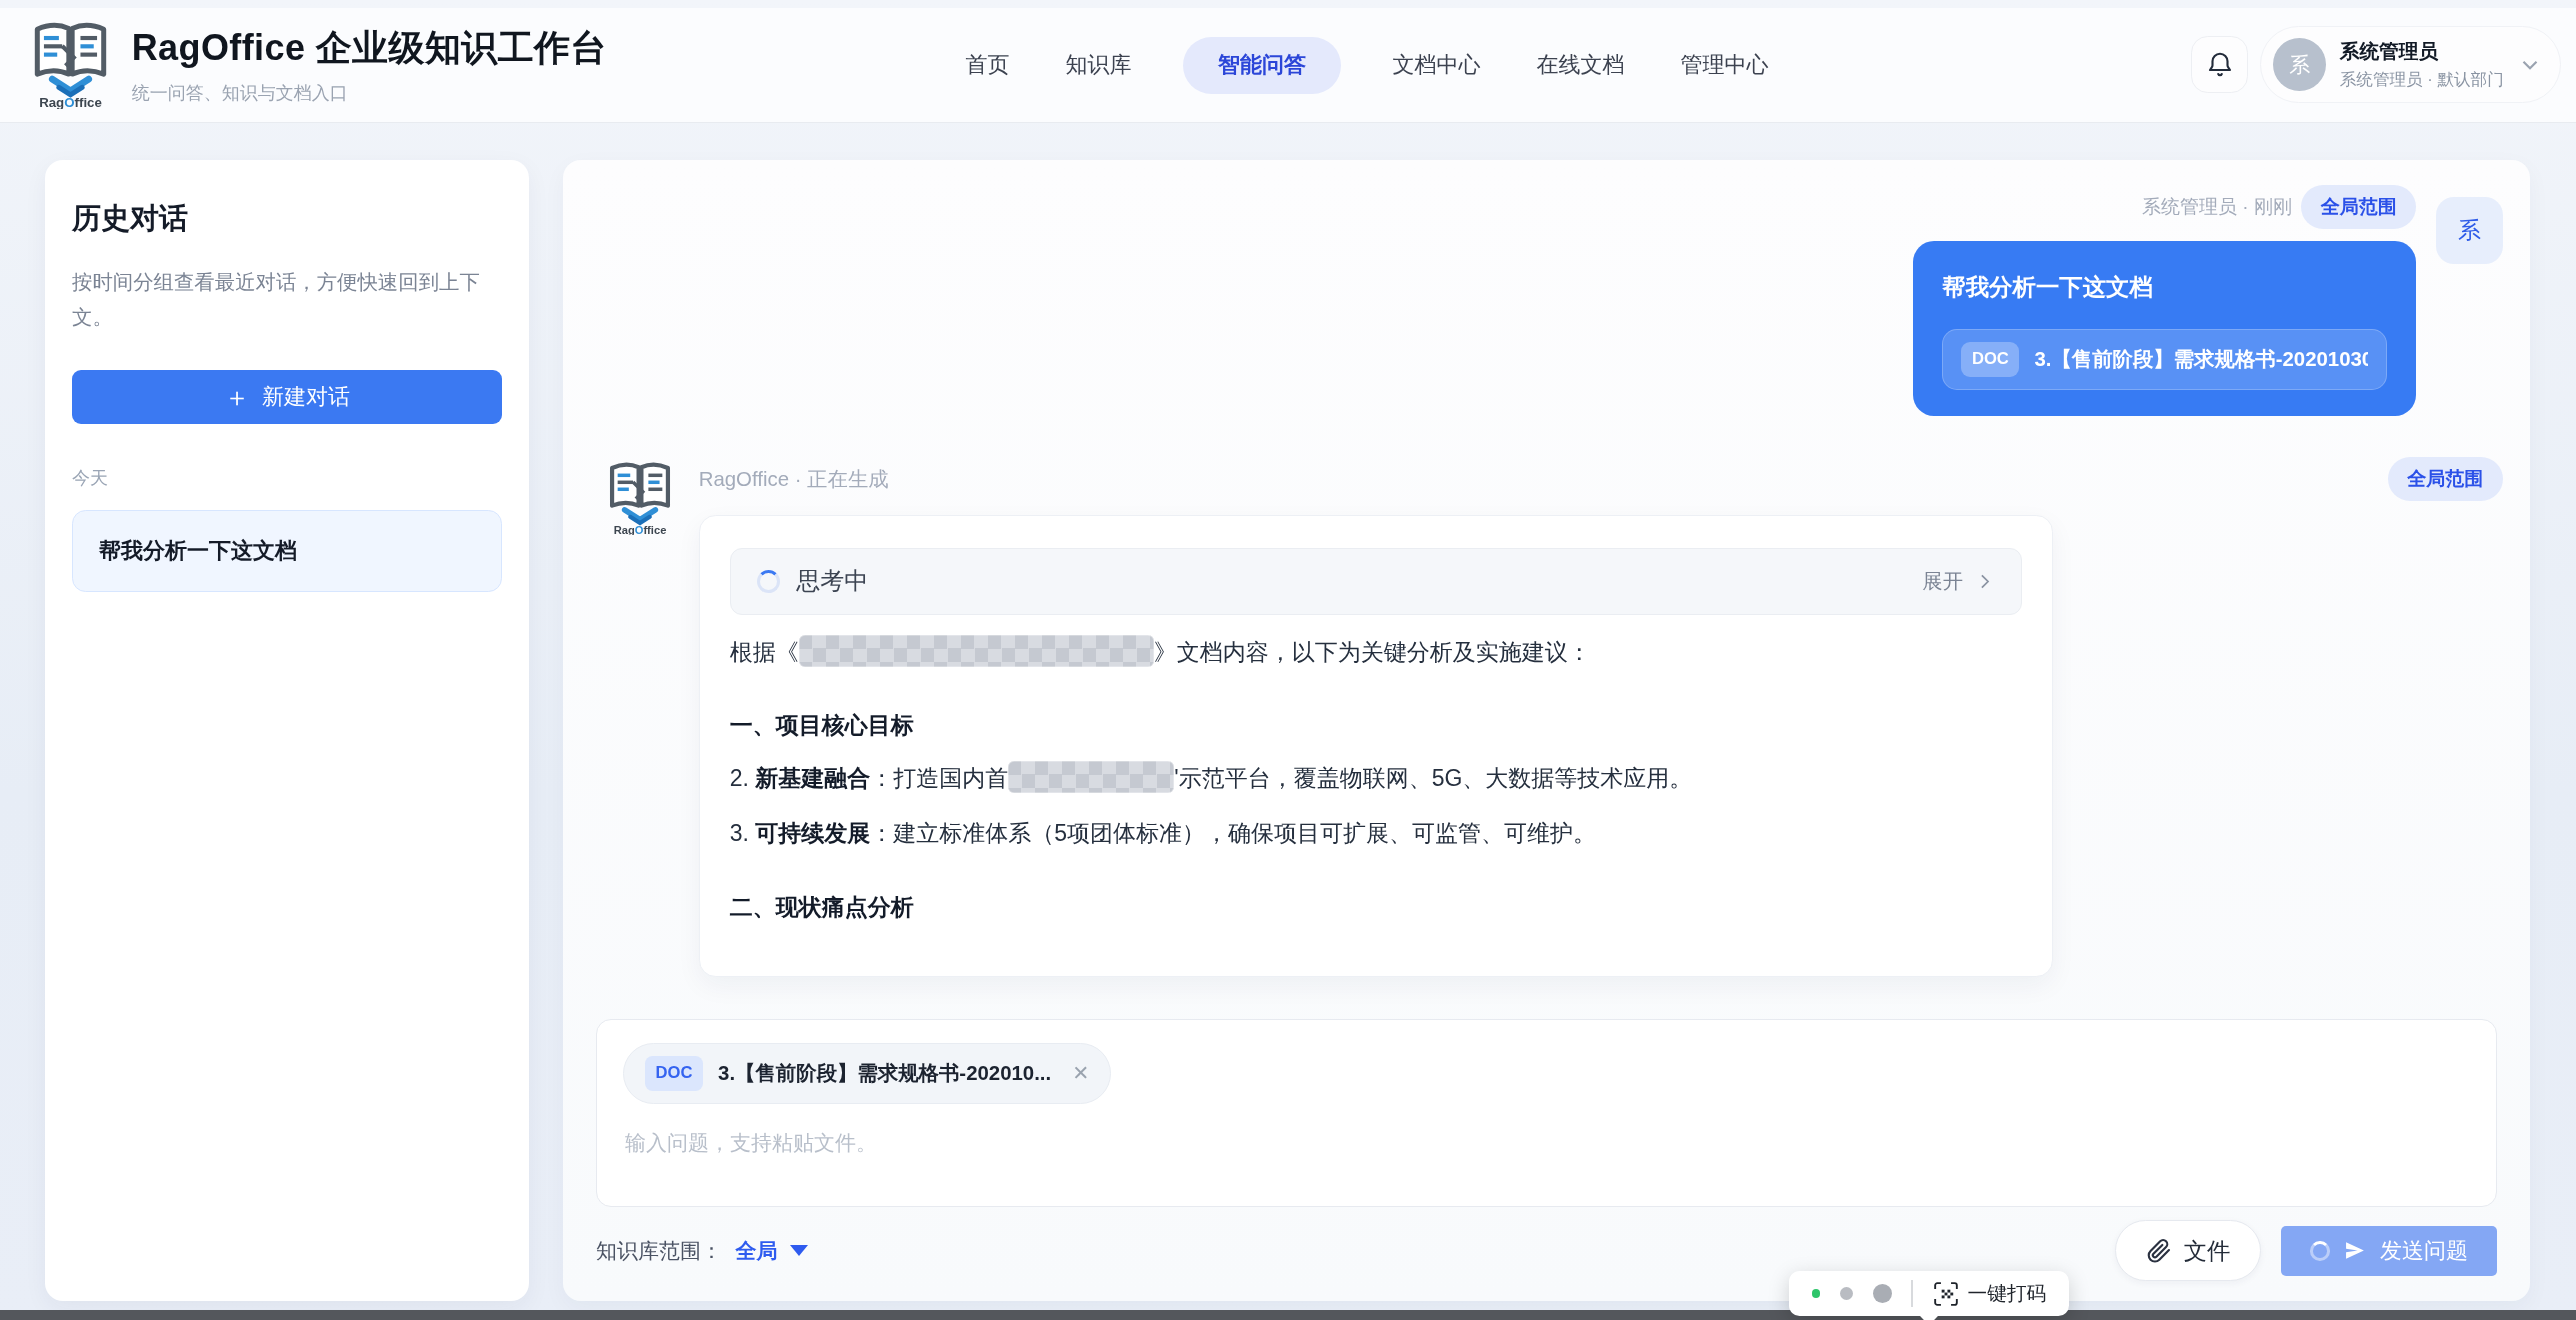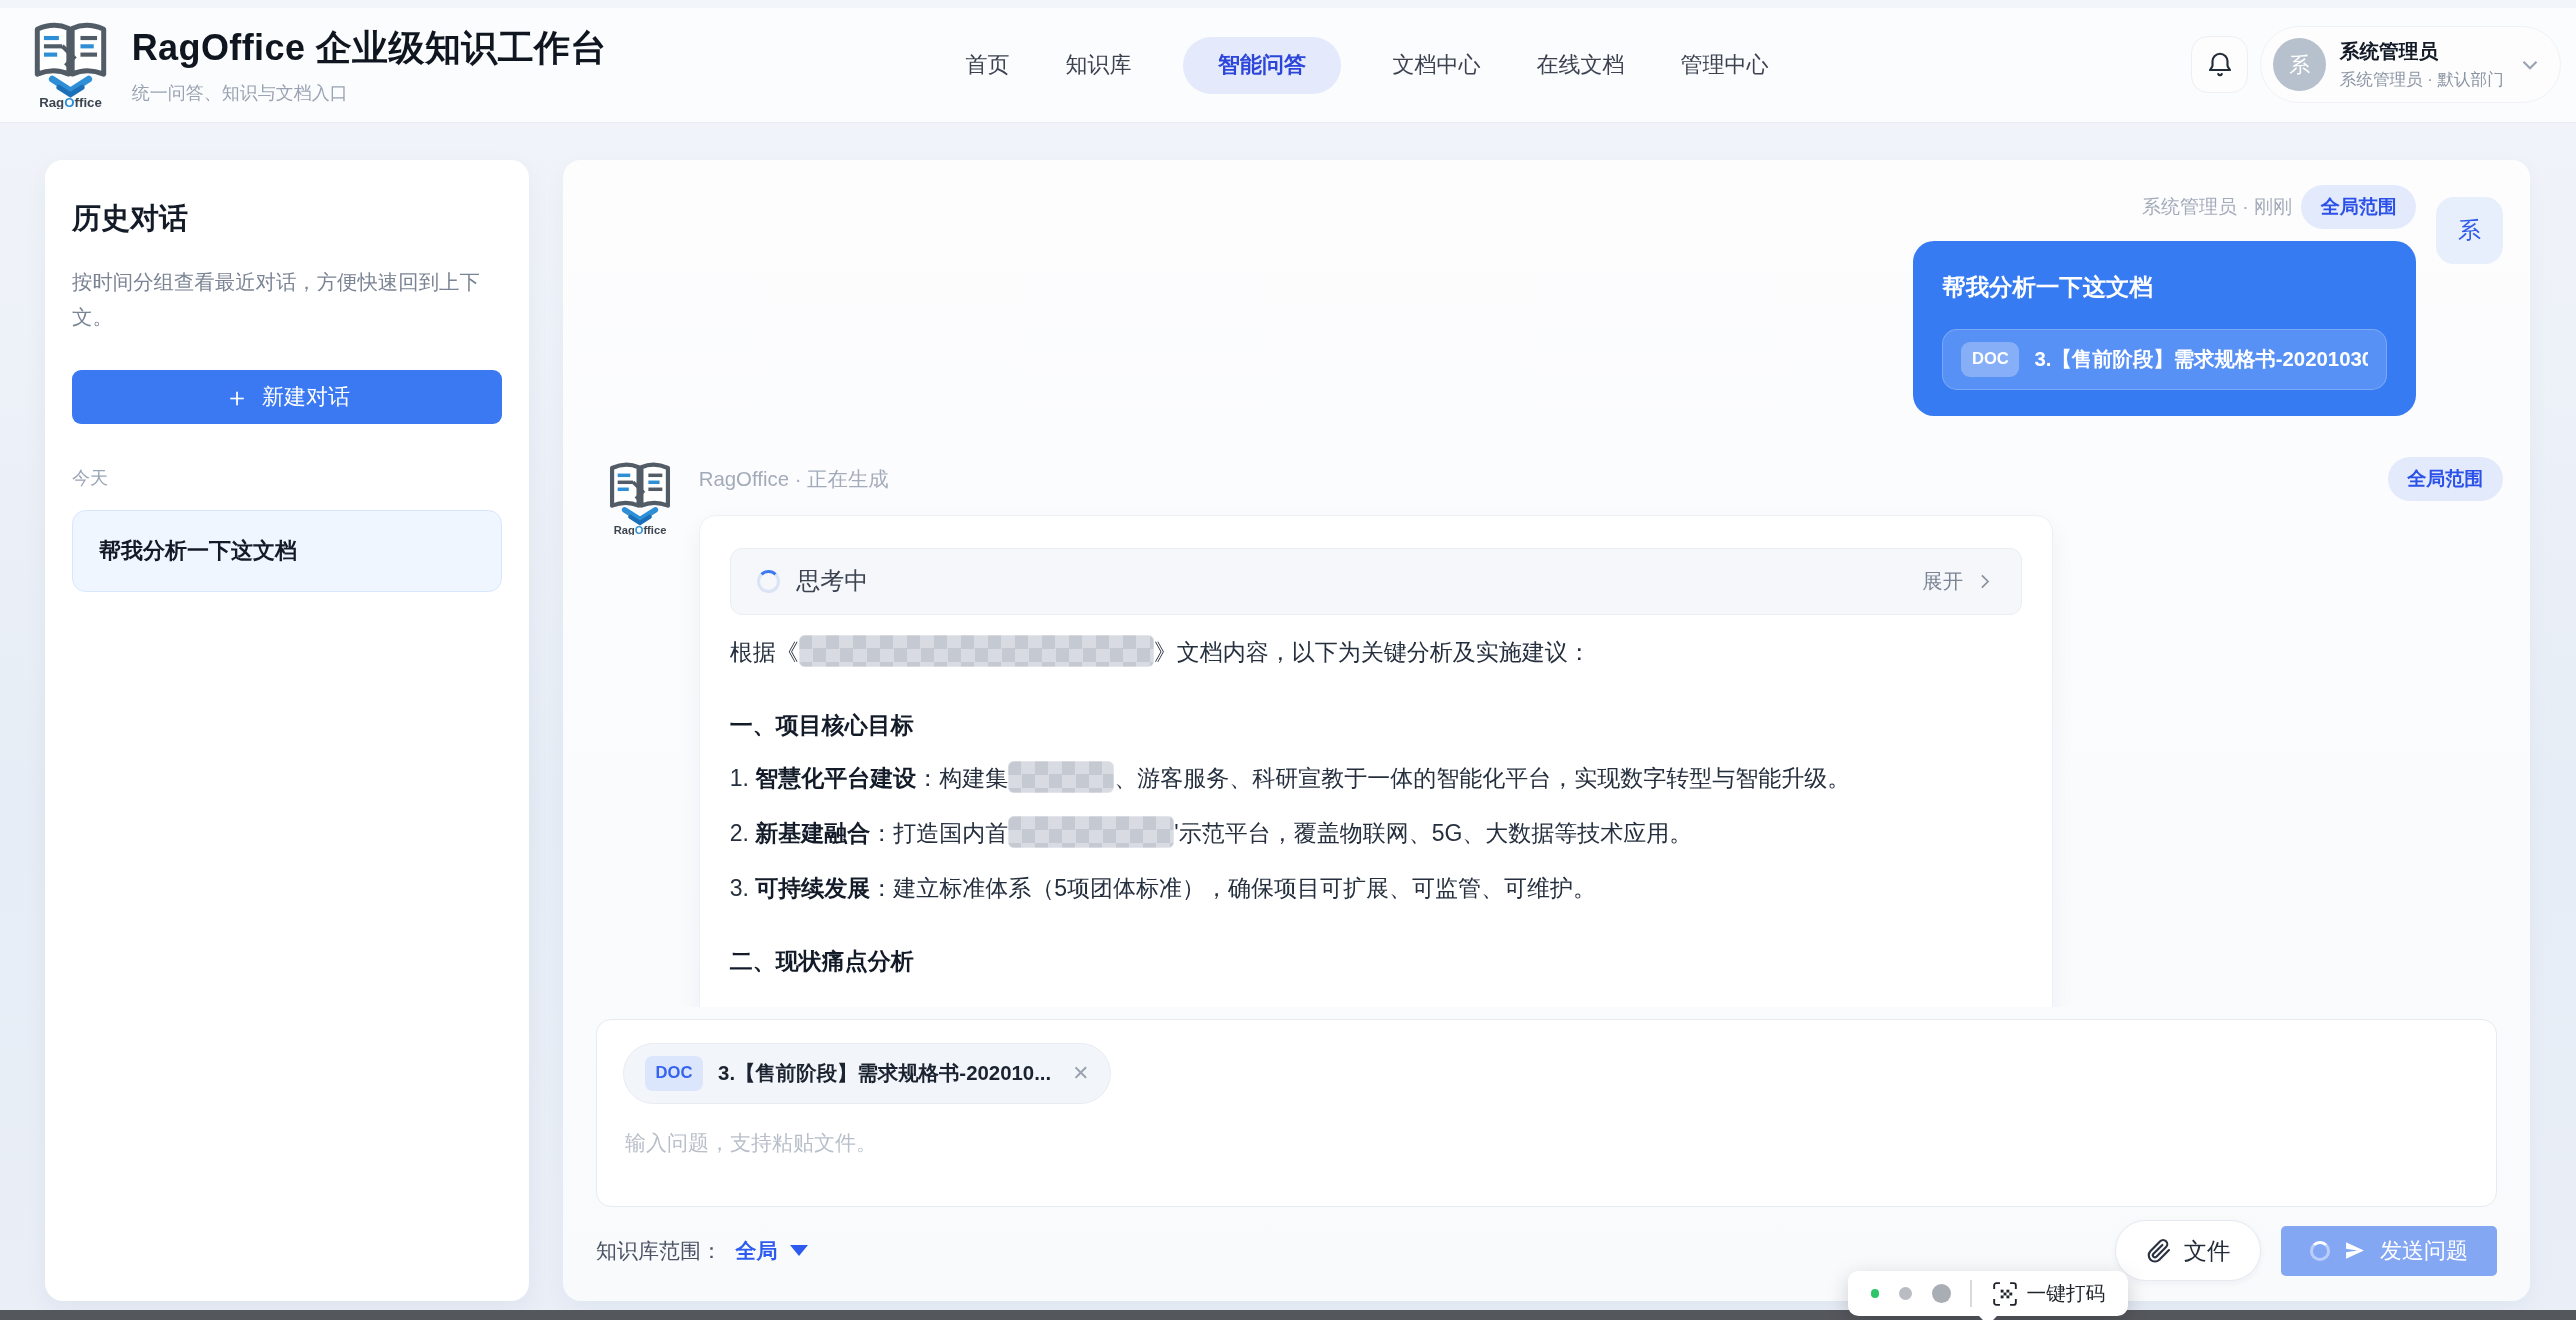--- a/index.html
+++ b/index.html
@@ -119,21 +119,21 @@
   .bar-right{ margin-left:auto; display:flex; align-items:center; gap:19.7px;}
   .file-btn{ display:flex; align-items:center; gap:12px; height:61px; padding:0 30px; background:#fff;
     border:0.8px solid #e6e9ef; border-radius:756px; font-size:23.4px; color:#232b38; cursor:pointer;
     box-shadow:0 2.3px 7.6px rgba(30,45,80,.05); font-family:inherit;}
   .send-btn{ display:flex; align-items:center; gap:13.6px; height:50px; padding:0 29px; background:#84a7f4;
     border:none; border-radius:5px; font-size:22px; color:#fff; cursor:pointer; font-family:inherit;}
   .send-spin{ width:19.7px; height:19.7px; border-radius:50%; border:3px solid rgba(255,255,255,.45);
     border-top-color:#fff; animation:rot 1s linear infinite;}
 
   
-  .float-toolbar{ position:absolute; left:1848px; top:1271px; height:45px; background:#fff; border-radius:10.6px;
+  .float-toolbar{ position:absolute; left:1789px; top:1271px; height:45px; background:#fff; border-radius:10.6px;
     box-shadow:0 6px 21px rgba(0,0,0,.18); display:flex; align-items:center; gap:19.7px; padding:0 23px; z-index:20;}
   .float-toolbar::after{ content:''; position:absolute; left:50%; bottom:-6px; width:15px; height:15px;
     background:#fff; transform:translateX(-50%) rotate(45deg); border-radius:3px;}
   .dot{ border-radius:50%; }
   .dot.s{ width:8.3px; height:8.3px; background:#2ec56a;}
   .dot.m{ width:13px; height:13px; background:#b9bcc2;}
   .dot.l{ width:19px; height:19px; background:#a9adb4;}
   .vdiv{ width:1.5px; height:27px; background:#d8dadd;}
   .mosaic-label{ font-size:19.7px; color:#20252c; white-space:nowrap;}
   .mosaic-wrap{ display:flex; align-items:center; gap:9px; cursor:pointer;}
@@ -255,21 +255,20 @@
             <span class="tlabel">思考中</span>
             <span class="spacer"></span>
             <span class="expand">展开</span>
             <svg width="21" height="21" viewBox="0 0 24 24">
               <polyline points="9,5 16,12 9,19" fill="none" stroke="#8a93a2" stroke-width="2"></polyline>
             </svg>
           </div>
           <div class="ai-rich">
               <div class="ai-p"><span>根据《</span><span class="redact" style="width: 355px;"></span><span>》文档内容，以下为关键分析及实施建议：</span></div>
               <div class="ai-h"><span>一、项目核心目标</span></div>
-              <div class="ai-p"><span>1. </span><span class="b">智慧化平台建设</span><span>：构建集</span><span class="redact" style="width: 106px;"></span><span>、游客服务、科研宣教于一体的智能化平台，实现数字转型与智能升级。</span></div>
               <div class="ai-p"><span>2. </span><span class="b">新基建融合</span><span>：打造国内首</span><span class="redact" style="width: 166px;"></span><span>'示范平台，覆盖物联网、5G、大数据等技术应用。</span></div>
               <div class="ai-p"><span>3. </span><span class="b">可持续发展</span><span>：建立标准体系（5项团体标准），确保项目可扩展、可监管、可维护。</span></div>
               <div class="ai-h"><span>二、现状痛点分析</span></div>
             </div>
         </div>
       </div>
     </div>
   </div>
 
   <div class="composer">

